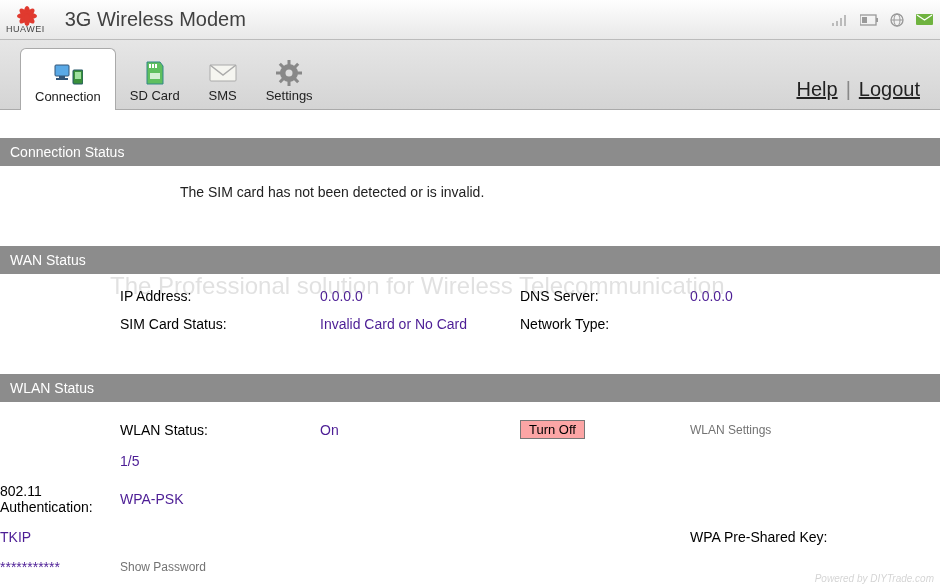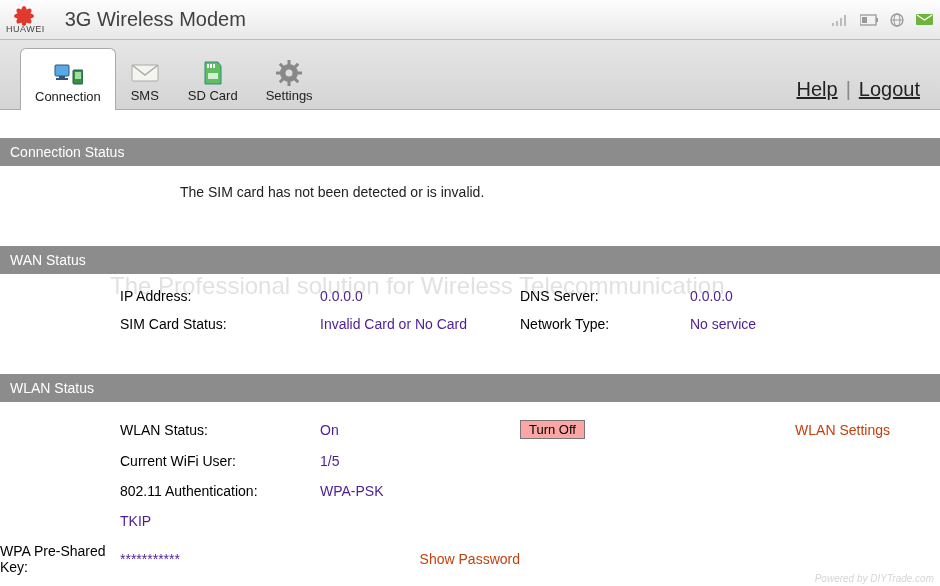--- a/index.html
+++ b/index.html
@@ -17,21 +17,21 @@
   display: flex;
   align-items: center;
   height: 40px;
   background: linear-gradient(to bottom, #fefefe, #e8e8e8);
   border-bottom: 1px solid #bbb;
   padding: 0 6px;
 }
 .logo {
   display: flex;
   flex-direction: column;
-  align-items: flex-start;
+  align-items: flex-end;
   margin-right: 20px;
 }
 .logo svg { display: block; }
 .logo-text { font-size: 9px; color: #444; letter-spacing: 0.5px; margin-top: -2px;}
 .title {
   font-size: 20px;
   color: #414141;
   font-weight: normal;
 }
 .header-icons {
@@ -123,21 +123,21 @@
 }
 .btn {
   font-family: inherit;
   font-size: 13px;
   padding: 1px 8px;
   border: 1px solid #777;
   background: #fca5a5;
   cursor: pointer;
   width: fit-content;
 }
-.link-orange { color: #c2410c; cursor: pointer; font-size: 14px; text-align: right; }
+.link-orange { color: #737373; cursor: pointer; font-size: 12px; }
 .powered {
   position: absolute;
   bottom: 2px; right: 6px;
   font-size: 10px;
   color: rgba(0,0,0,0.18);
   font-style: italic;
 }
 </style>
 </head>
 <body>
@@ -201,38 +201,38 @@
           <rect x="6" y="14" width="6" height="2" fill="#357"></rect>
           <rect x="3" y="16" width="12" height="2" fill="#357"></rect>
           <rect x="20" y="8" width="10" height="14" rx="1" fill="#3a8f3a" stroke="#256"></rect>
           <rect x="22" y="10" width="6" height="7" fill="#9fe09f"></rect>
         </svg>
     </span>
     <span>Connection</span>
   </div>
   <div class="tab">
     <span class="tab-icon">
-      <svg width="30" height="22">
-          <rect x="2" y="3" width="26" height="16" rx="1" fill="#f5f5f0" stroke="#aaa"></rect>
-          <polyline points="2,3 15,13 28,3" fill="none" stroke="#aaa" stroke-width="1.5"></polyline>
-        </svg>
-    </span>
-    <span>SMS</span>
-  </div>
-  <div class="tab">
-    <span class="tab-icon">
       <svg width="22" height="26">
           <path d="M3 2 L16 2 L19 6 L19 24 L3 24 Z" fill="#5fbf5f" stroke="#388"></path>
           <rect x="5" y="4" width="2" height="4" fill="#fff"></rect>
           <rect x="8" y="4" width="2" height="4" fill="#fff"></rect>
           <rect x="11" y="4" width="2" height="4" fill="#fff"></rect>
           <rect x="6" y="13" width="10" height="6" fill="#d4f0d4"></rect>
         </svg>
     </span>
     <span>SD Card</span>
+  </div>
+  <div class="tab">
+    <span class="tab-icon">
+      <svg width="30" height="22">
+          <rect x="2" y="3" width="26" height="16" rx="1" fill="#f5f5f0" stroke="#aaa"></rect>
+          <polyline points="2,3 15,13 28,3" fill="none" stroke="#aaa" stroke-width="1.5"></polyline>
+        </svg>
+    </span>
+    <span>SMS</span>
   </div>
   <div class="tab">
     <span class="tab-icon">
       <svg width="26" height="26">
           <circle cx="13" cy="13" r="9" fill="#888"></circle>
           <circle cx="13" cy="13" r="3.5" fill="#ddd"></circle>
           <g fill="#888">
             <rect x="11.5" y="0" width="3" height="5"></rect>
             <rect x="11.5" y="21" width="3" height="5"></rect>
             <rect x="0" y="11.5" width="5" height="3"></rect>
@@ -262,35 +262,33 @@
     <span></span>
     <span class="kv-label">IP Address:</span>
     <span class="kv-value">0.0.0.0</span>
     <span class="kv-label">DNS Server:</span>
     <span class="kv-value">0.0.0.0</span>
 
     <span></span>
     <span class="kv-label">SIM Card Status:</span>
     <span class="kv-value">Invalid Card or No Card</span>
     <span class="kv-label">Network Type:</span>
-    <span class="kv-value">No service</span>
   </div>
 </div>
 
 <div class="section-header">WLAN Status</div>
 <div class="section-body">
   <div class="wlan-grid">
     <span></span>
     <span class="kv-label">WLAN Status:</span>
     <span class="kv-value">On</span>
     <span><button class="btn">Turn Off</button></span>
     <span class="link-orange">WLAN Settings</span>
 
     <span></span>
-    <span class="kv-label">Current WiFi User:</span>
     <span class="kv-value">1/5</span>
     <span></span>
       <span></span>
 
     <span></span>
     <span class="kv-label">802.11 Authentication:</span>
     <span class="kv-value">WPA-PSK</span>
     <span></span>
       <span></span>
 

